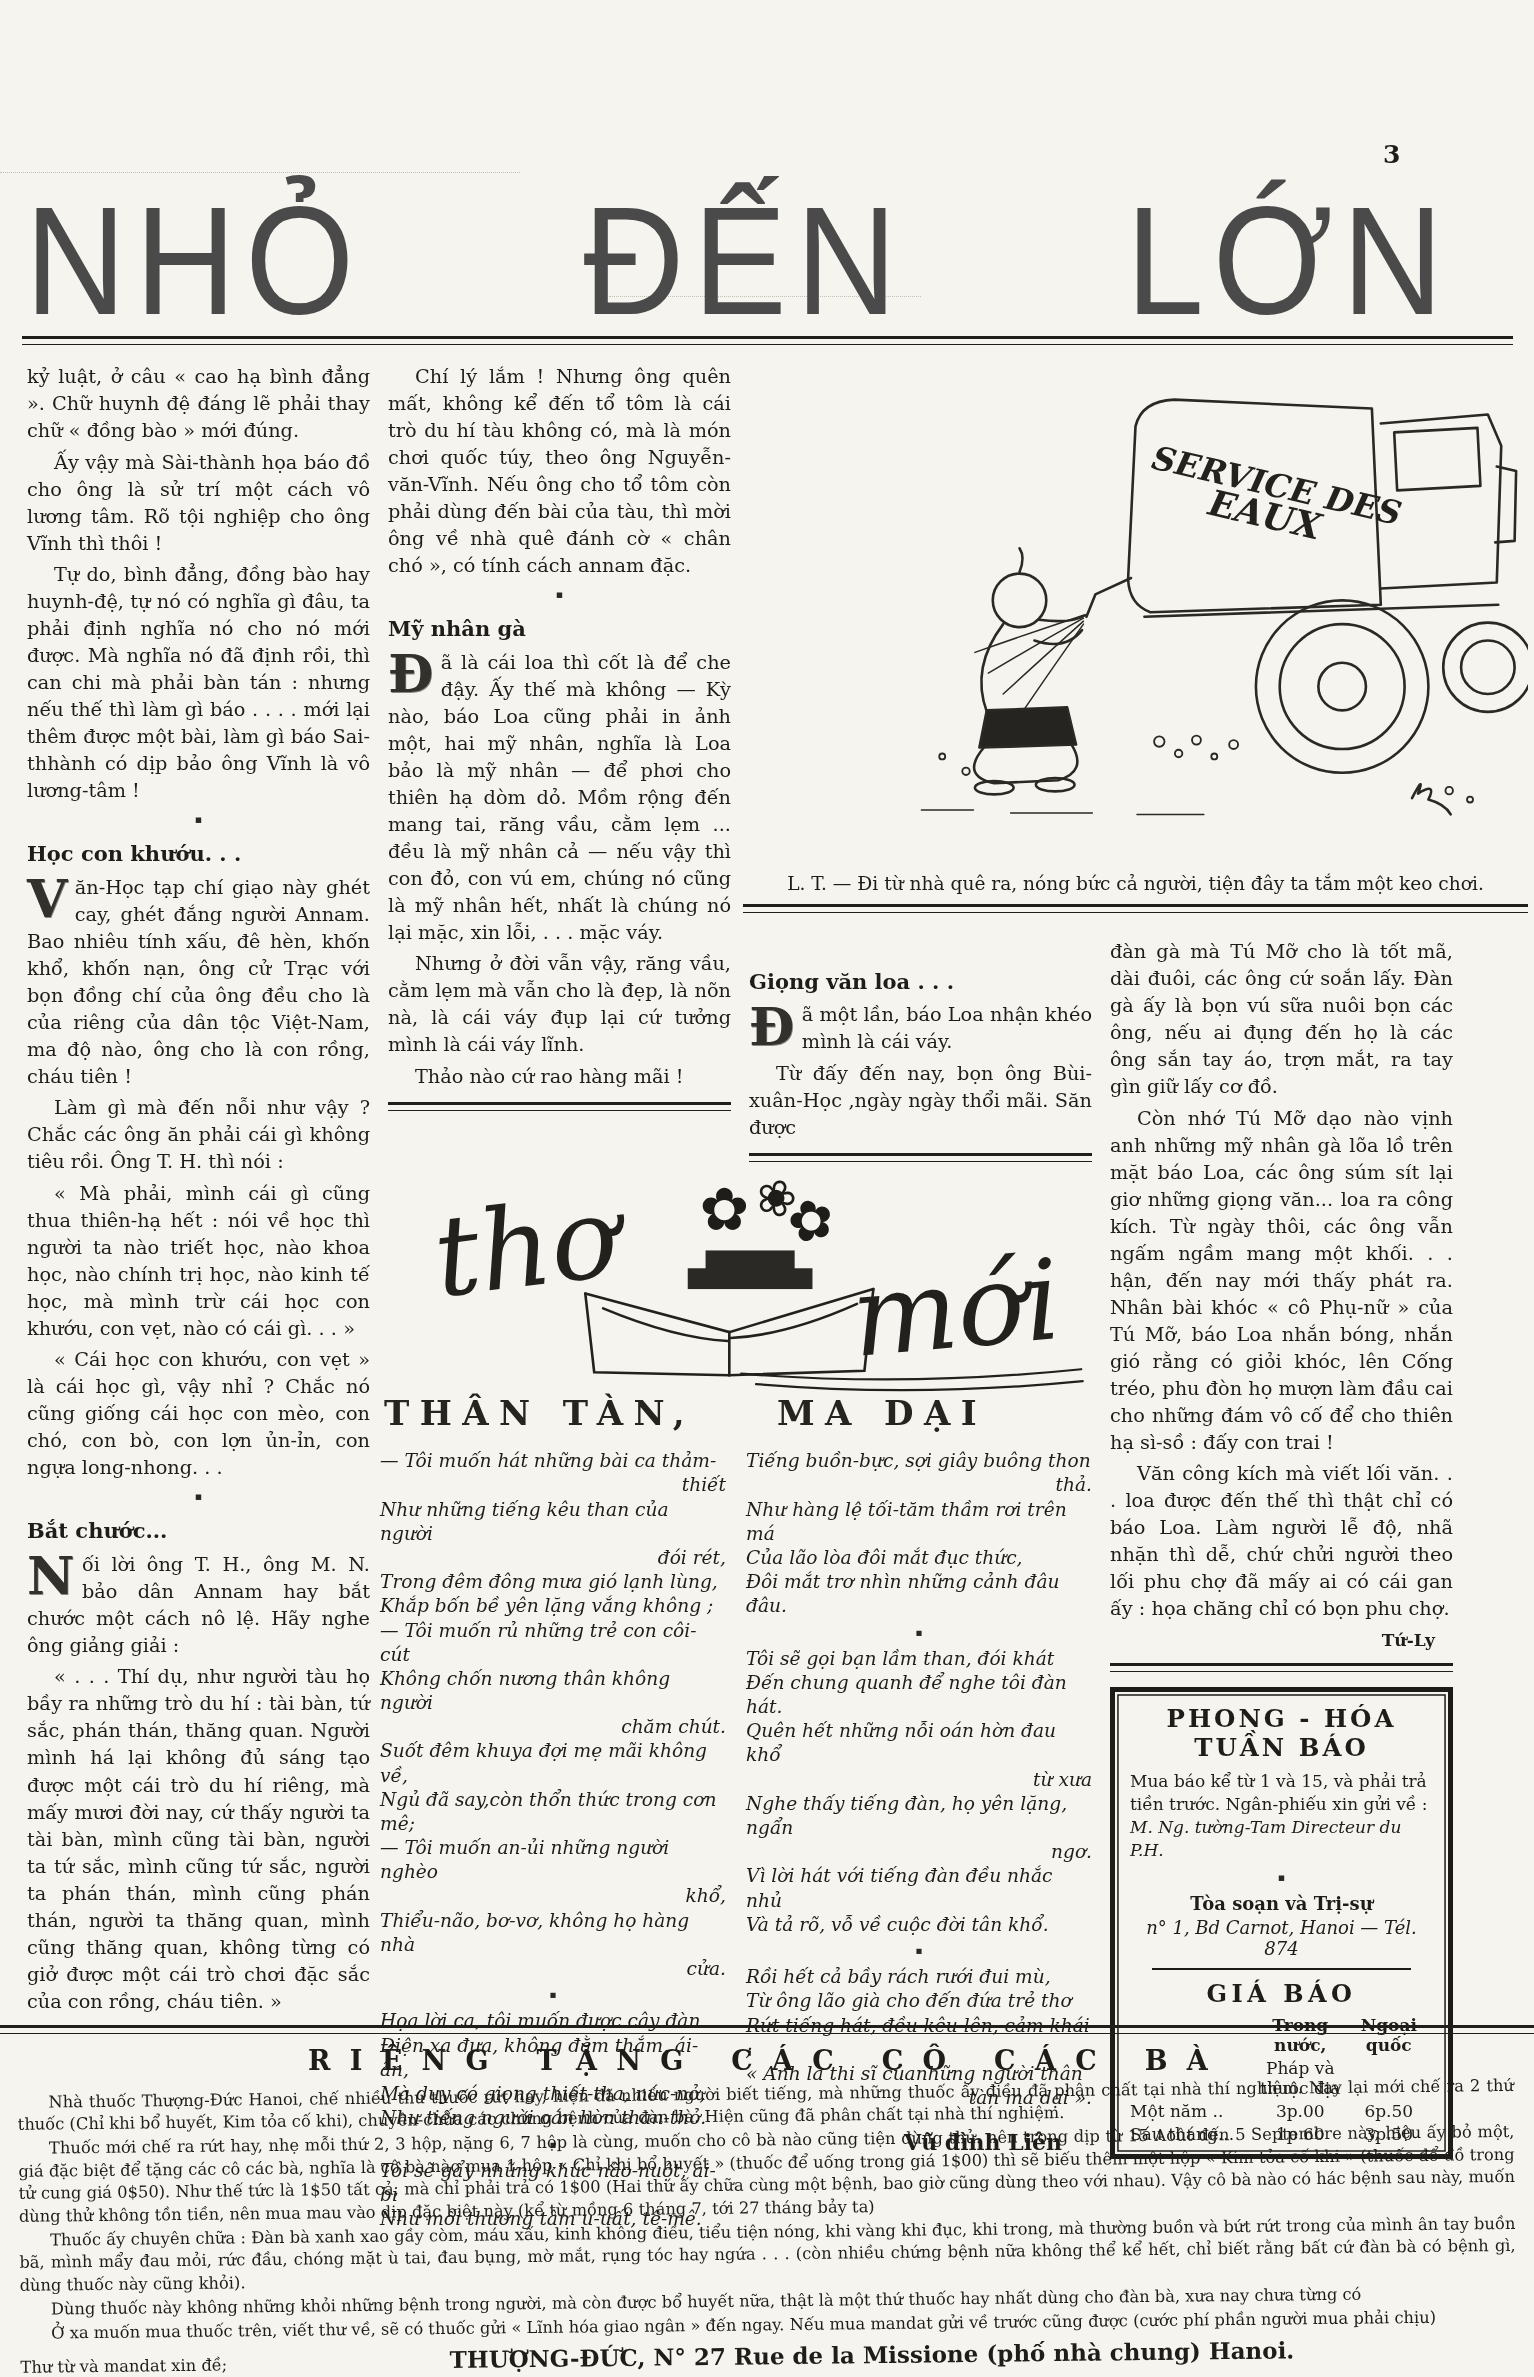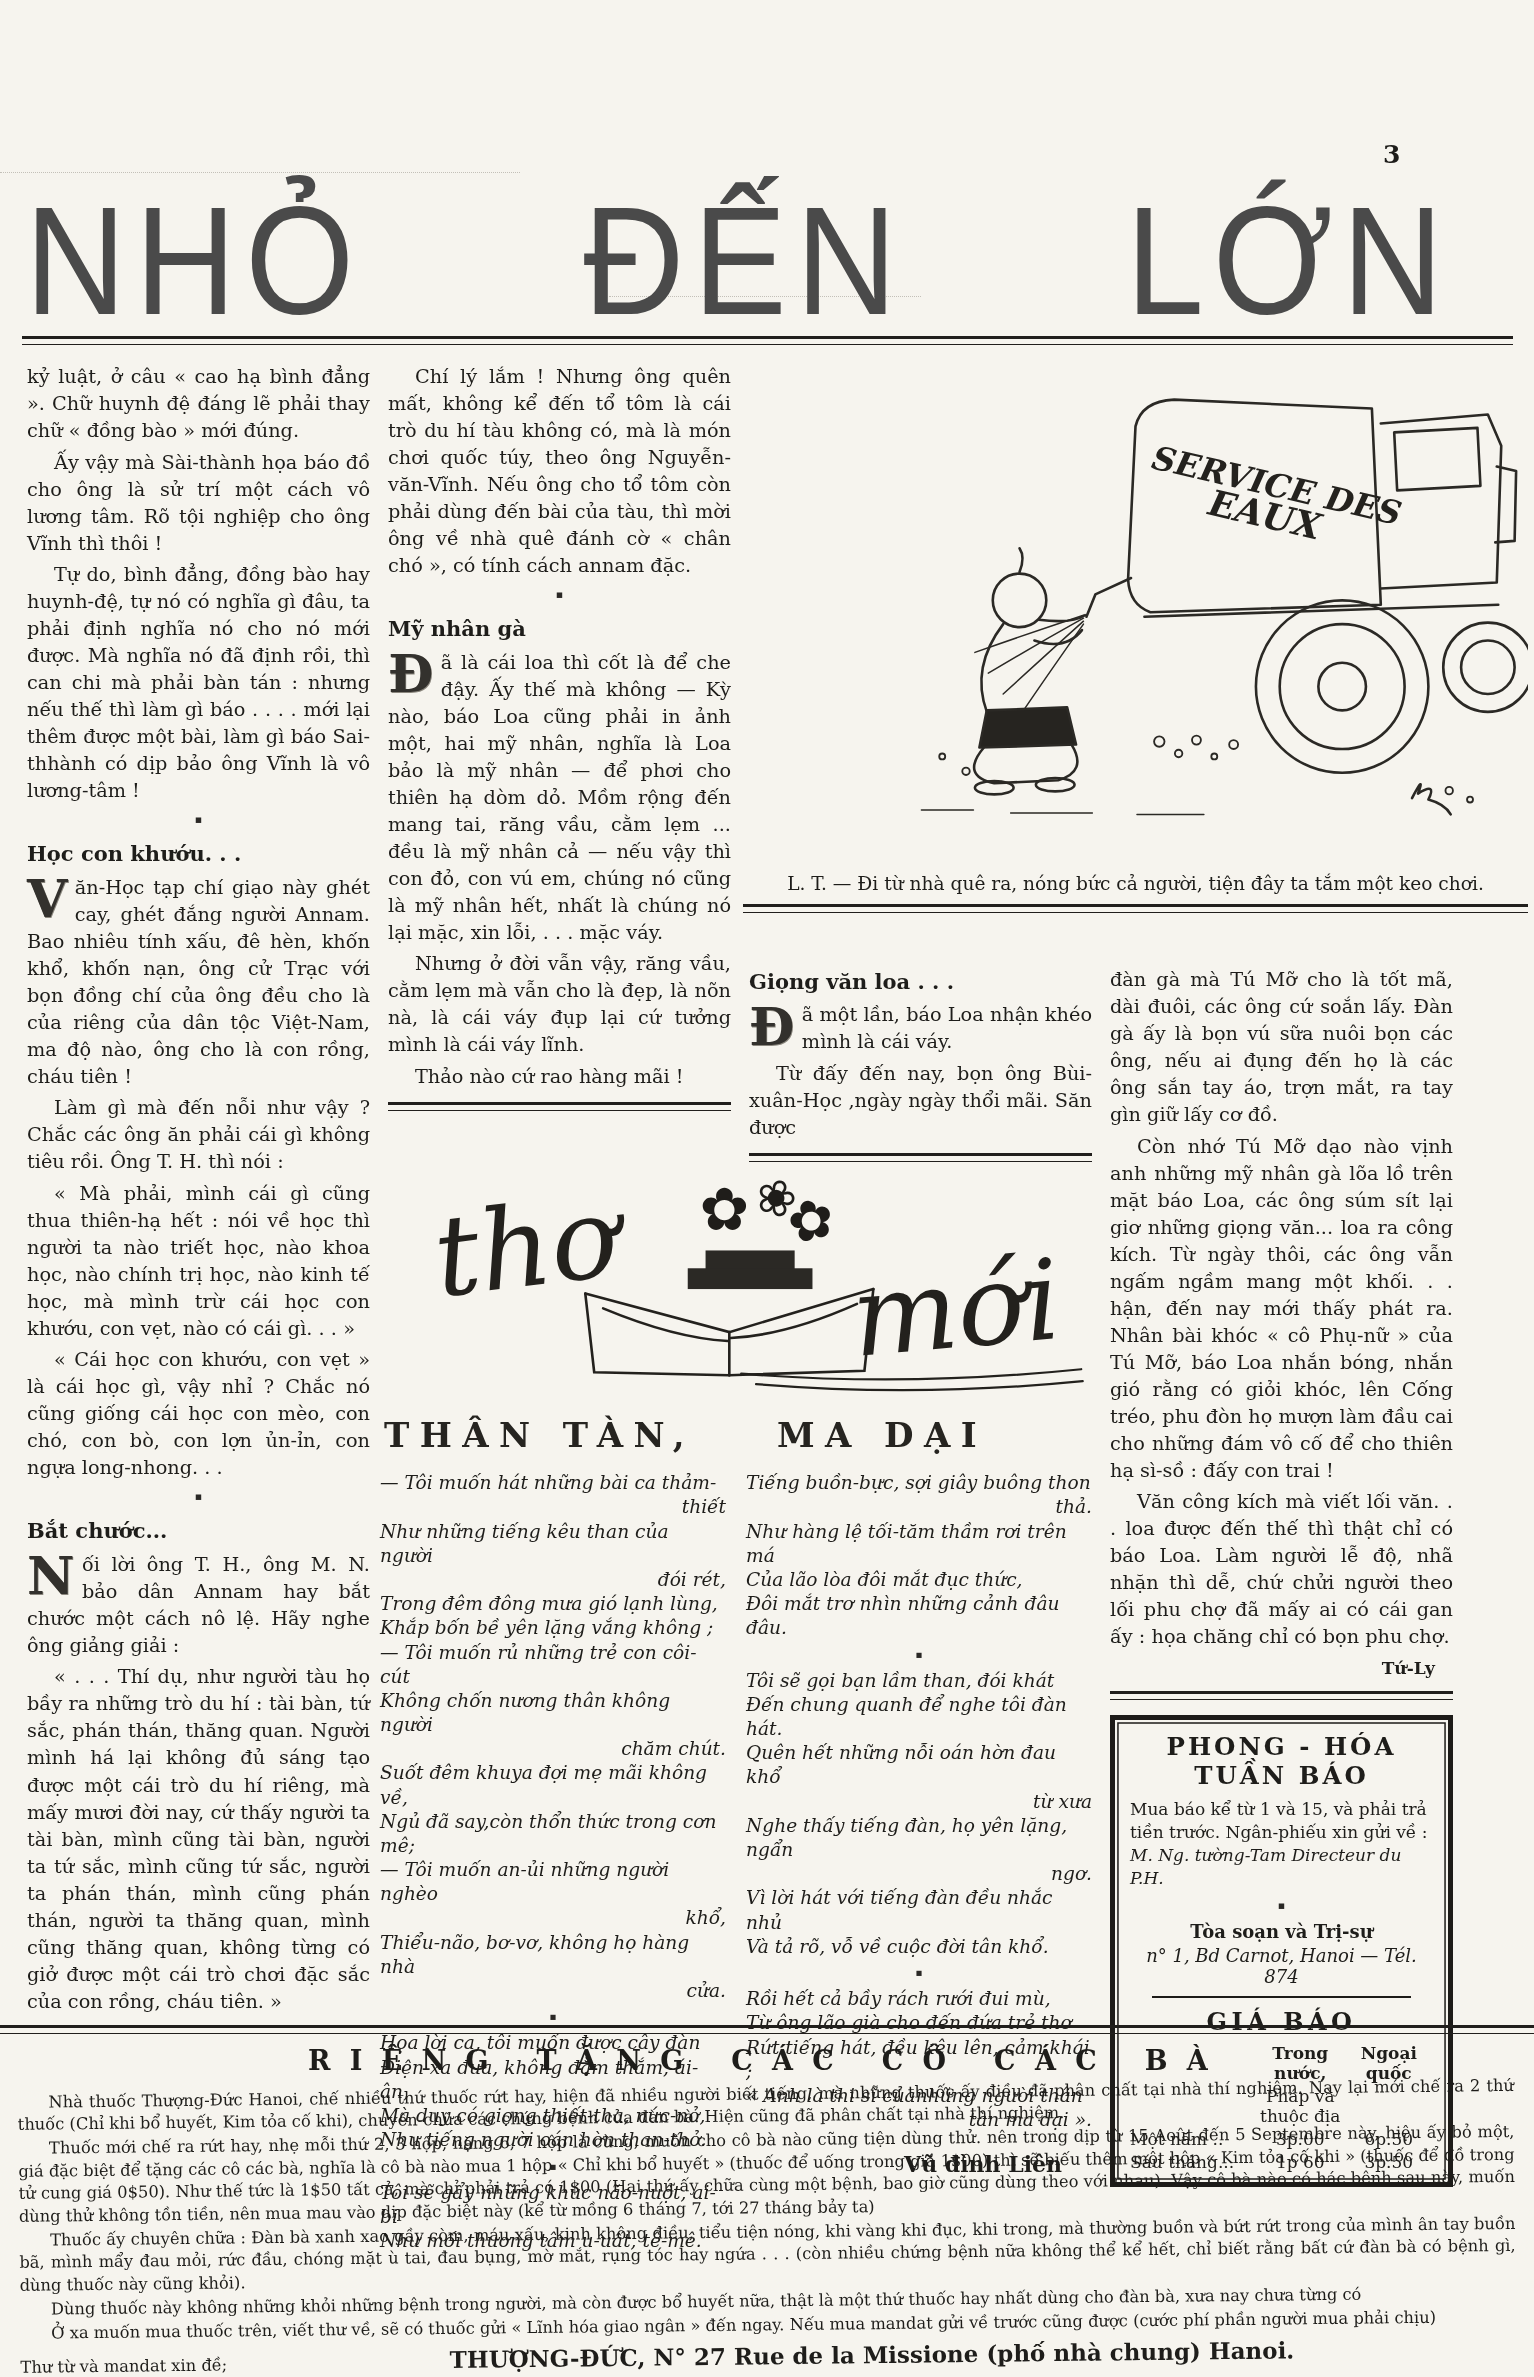--- a/index.html
+++ b/index.html
@@ -21,21 +21,21 @@
       text-shadow:0.7px 0.7px 0 #8b877e;}
   .colrule{margin-top:12px;}
   .sig{font-weight:bold;font-size:17px;text-align:right;padding-right:18px;margin:7.4px 0 13.4px 0;}
   
   .cartoon{position:absolute;left:743px;top:355px;width:785px;}
   .cartoon svg{display:block;width:785px;height:513px;}
   .caption{font-size:18.6px;text-align:center;margin:4.5px 7.4px 10.4px 7.4px;}
   
   .poemwrap{position:absolute;left:380px;top:1148px;width:712px;}
   .poem-illus{display:block;width:712px;height:245px;}
-  .poem-titles{display:flex;margin-top:22px;font-weight:bold;font-size:34px;letter-spacing:10.4px;color:#262420;}
+  .poem-titles{display:flex;margin-top:0;font-weight:bold;font-size:34px;letter-spacing:10.4px;color:#262420;}
   .poem-titles .tl{flex:1;text-align:right;padding-right:41px;}
   .poem-titles .tr{flex:1;text-align:left;padding-left:41px;}
   .poem-cols{display:flex;gap:20px;margin-top:16.3px;}
   .poem-col{flex:1;}
   .pline{font-style:italic;font-size:18.6px;line-height:1.30;}
   .pline.r{text-align:right;}
   .pline.sep{font-style:normal;text-align:center;font-size:10.4px;margin:7.4px 0;}
   .poem-sig{font-weight:bold;font-size:22px;text-align:right;padding-right:30px;margin-top:19.3px;}
   
   .phbox{margin-top:15px;border:5.2px solid #1d1b18;box-shadow:inset 0 0 0 2.2px #f6f4ee,inset 0 0 0 3.7px #1d1b18;
@@ -161,21 +161,21 @@
     <div class="drule"></div>
   </div>
 
   <div class="colblock" style="left:749px;top:966px;">
     <div class="sec-head" style="margin-top:3px;">Giọng văn loa . . .</div>
     <p class="para noind"><span class="dc">Đ</span><span>ã một lần, báo Loa nhận khéo mình là cái váy.</span></p>
     <p class="para">Từ đấy đến nay, bọn ông Bùi-xuân-Học ,ngày ngày thổi mãi. Săn được</p>
     <div class="drule colrule"></div>
   </div>
 
-  <div class="colblock" style="left:1110px;top:966px;">
+  <div class="colblock" style="left:1110px;top:938px;">
     <p class="para noind">đàn gà mà Tú Mỡ cho là tốt mã, dài đuôi, các ông cứ soắn lấy. Đàn gà ấy là bọn vú sữa nuôi bọn các ông, nếu ai đụng đến họ là các ông sắn tay áo, trợn mắt, ra tay gìn giữ lấy cơ đồ.</p>
     <p class="para">Còn nhớ Tú Mỡ dạo nào vịnh anh những mỹ nhân gà lõa lồ trên mặt báo Loa, các ông súm sít lại giơ những giọng văn... loa ra công kích. Từ ngày thôi, các ông vẫn ngấm ngầm mang một khối. . .  hận, đến nay mới thấy phát ra. Nhân bài khóc « cô Phụ-nữ » của Tú Mỡ, báo Loa nhắn bóng, nhắn gió rằng có giỏi khóc, lên Cống tréo, phu đòn họ mượn làm đầu cai cho những đám vô cố để cho thiên hạ sì-sồ :  đấy con trai !</p>
     <p class="para">Văn công kích mà viết lối văn. . . loa được đến thế thì thật chỉ có báo Loa. Làm người lễ độ, nhã nhặn thì dễ, chứ chửi người theo lối phu chợ đã mấy ai có cái gan ấy :  họa chăng chỉ có bọn phu chợ.</p>
     <div class="sig">Tứ-Ly</div>
     <div class="drule"></div>
 
     <div class="phbox">
       <div class="ph-title">PHONG - HÓA TUẦN BÁO</div>
       <p class="ph-line">Mua báo kể từ 1 và 15, và phải trả</p>
       <p class="ph-line">tiền trước. Ngân-phiếu xin gửi về :</p>

